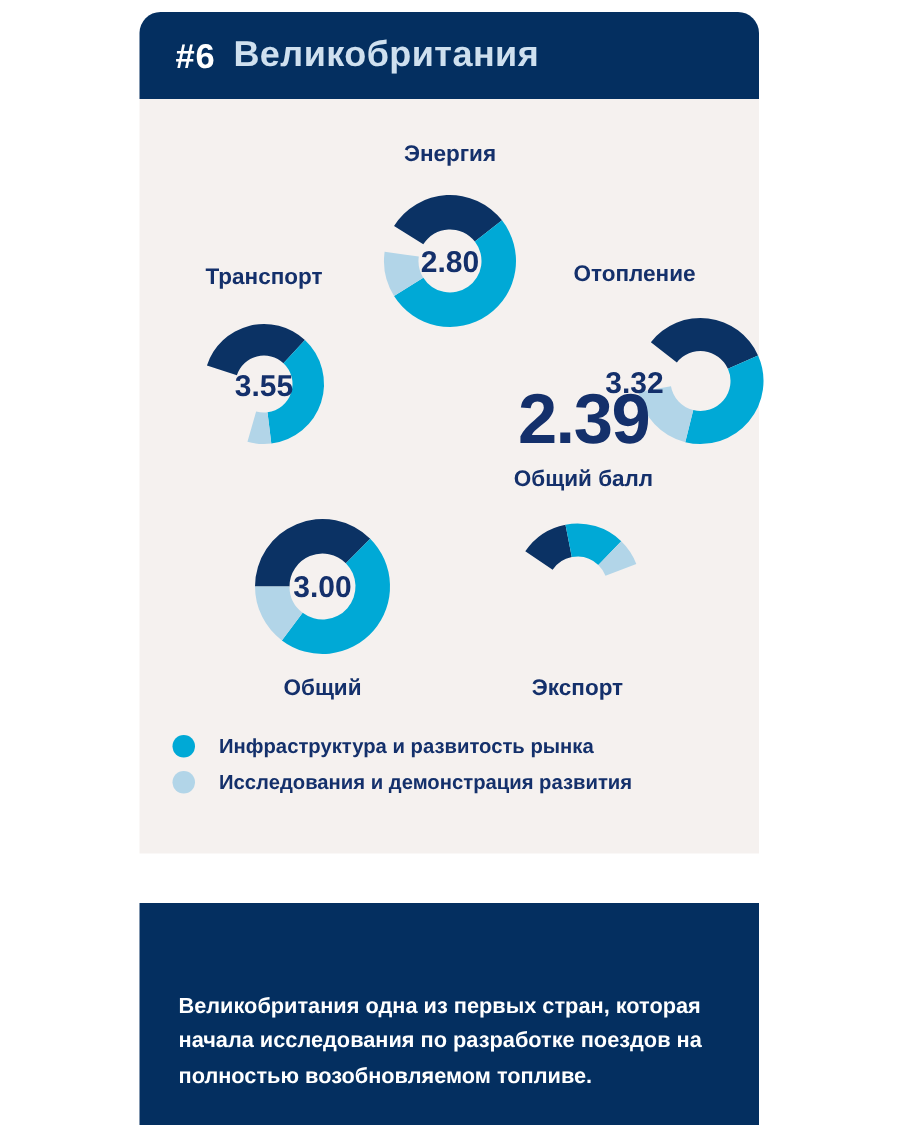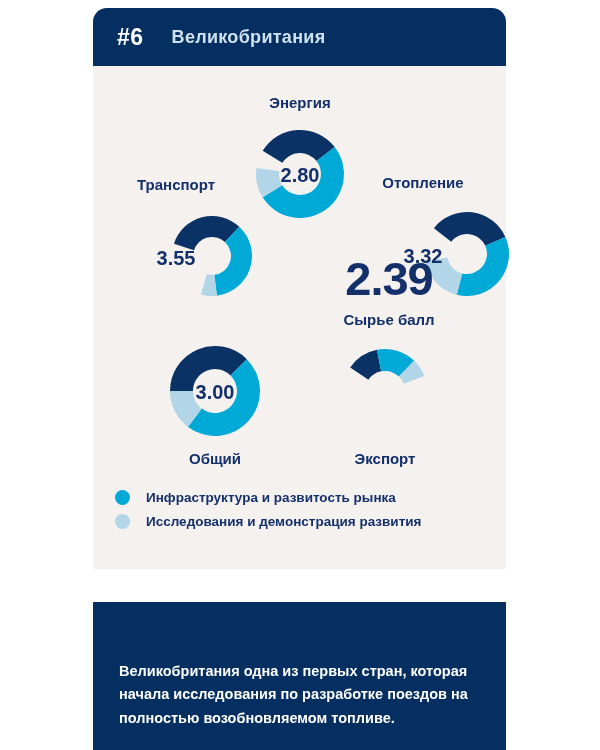--- a/index.html
+++ b/index.html
@@ -31,23 +31,23 @@
     padding-left:24px;
   }
   #rank-number{
     color:#ffffff;
     font-size:23px;
     font-weight:bold;
     letter-spacing:.5px;
   }
   #country-name{
     color:#cfe0ef;
-    font-size:18px;
-    font-weight:bold;
-    margin-left:28px;
+    font-size:24px;
+    font-weight:bold;
+    margin-left:12px;
     letter-spacing:.3px;
   }
 
   
   #card-body{
     position:absolute;
     left:0; top:58px;
     width:413px; height:503px;
     background:#f5f1ef;
   }
@@ -151,21 +151,21 @@
     <div id="gauge-layer">
         <div class="gauge" style="left: 0px; top: 3px; width: 456px; height: 503px;">
           <svg width="413" height="503">
             <path d="M 169.68588376911725 81.68355237373899 A 44 44 0 0 1 241.67247315869577 77.91089508567104 L 223.54822582574116 92.07110901816118 A 21 21 0 0 0 189.19098998071505 93.8716954511027 Z" fill="#0b3264"></path>
             <path d="M 241.67247315869577 77.91089508567104 A 44 44 0 1 1 169.68588376911725 128.316447626261 L 189.19098998071505 116.1283045488973 A 21 21 0 1 0 223.54822582574116 92.07110901816118 Z" fill="#00a9d6"></path>
             <path d="M 169.68588376911725 128.316447626261 A 44 44 0 0 1 163.4282049753709 98.87638355775712 L 186.20437055642702 102.07736487983863 A 21 21 0 0 0 189.19098998071505 116.1283045488973 Z" fill="#b2d5e8"></path>
           </svg>
           <div class="gauge-label" style="left: 117px; top: 25px; width: 180px;">Энергия</div>
           <div class="gauge-value" style="left: 147px; top: 95px; width: 120px;">2.80</div>
         </div>
-        <div class="gauge" style="left: 0px; top: 0px; width: 413px; height: 503px; padding-left: 36px;">
+        <div class="gauge" style="left: 0px; top: 0px; width: 413px; height: 503px;">
           <svg width="413" height="503">
             <path d="M 44.95773934819386 177.6393202250021 A 40 40 0 0 1 110.27993440249995 160.7458519352332 L 95.95796884118747 176.10427966923575 A 19 19 0 0 0 64.92992619039208 184.128677106876 Z" fill="#0b3264"></path>
             <path d="M 110.27993440249995 160.7458519352332 A 40 40 0 0 1 87.8747737362059 229.7018460656529 L 85.3155175246978 208.8583768811851 A 19 19 0 0 0 95.95796884118747 176.10427966923575 Z" fill="#00a9d6"></path>
             <path d="M 87.8747737362059 229.7018460656529 A 40 40 0 0 1 71.97450576732004 228.45046783753276 L 77.76289023947702 208.26397222282804 A 19 19 0 0 0 85.3155175246978 208.8583768811851 Z" fill="#b2d5e8"></path>
           </svg>
           <div class="gauge-label" style="left: -7px; top: 110px; width: 180px;">Транспорт</div>
           <div class="gauge-value" style="left: 23px; top: 181px; width: 120px;">3.55</div>
         </div>
         <div class="gauge" style="left: 0px; top: 0px; width: 413px; height: 503px; padding-left: 44px;">
           <svg width="413" height="503">
@@ -190,21 +190,21 @@
             <path d="M 257.1804219526882 301.5138980542286 A 42 42 0 0 1 283.9860221941851 283.7716582951981 L 288.1838200924691 305.3674563310467 A 20 20 0 0 0 275.4192485488992 313.81614193058505 Z" fill="#0b3264"></path>
             <path d="M 283.9860221941851 283.7716582951981 A 42 42 0 0 1 321.17565155927787 294.78772838577663 L 305.89316740917997 310.613203993227 A 20 20 0 0 0 288.1838200924691 305.3674563310467 Z" fill="#00a9d6"></path>
             <path d="M 321.17565155927787 294.78772838577663 A 42 42 0 0 1 331.21037791288245 309.9485461190974 L 310.671608529944 317.832641009094 A 20 20 0 0 0 305.89316740917997 310.613203993227 Z" fill="#b2d5e8"></path>
           </svg>
           <div class="gauge-label" style="left: 202px; top: 384px; width: 180px;">Экспорт</div>
         </div>
       </div>
 
     <div id="total-block">
       <div id="total-score">2.39</div>
-      <div id="total-caption">Сырье балл</div>
+      <div id="total-caption">Общий балл</div>
     </div>
 
     <div id="legend">
         <div class="legend-row">
           <span class="legend-dot" style="background: rgb(0, 169, 214);"></span>
           <span class="legend-text">Инфраструктура и развитость рынка</span>
         </div>
         <div class="legend-row">
           <span class="legend-dot" style="background: rgb(178, 213, 232);"></span>
           <span class="legend-text">Исследования и демонстрация развития</span>

